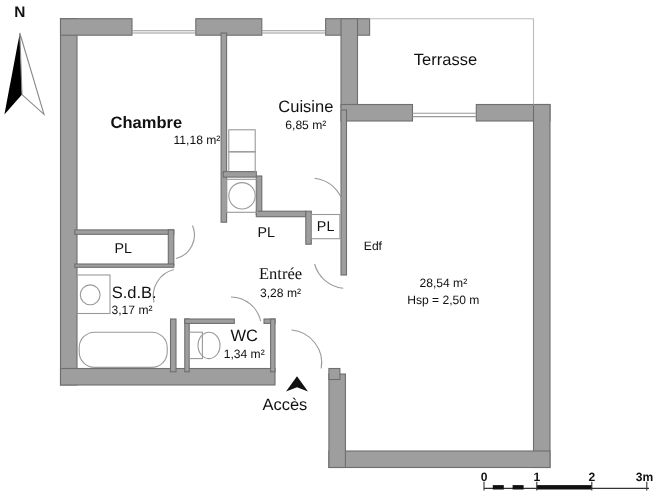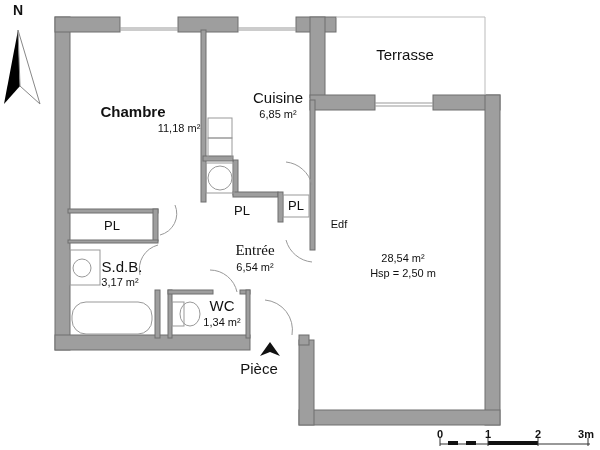--- a/index.html
+++ b/index.html
@@ -113,32 +113,32 @@
 
 <div class="lbl big" style="left:278px;top:89px;">Cuisine</div>
 <div class="lbl sm" style="left:278px;top:108px;">6,85 m²</div>
 
 <div class="lbl big" style="left:405px;top:46px;">Terrasse</div>
 
 <div class="lbl sm" style="left:403px;top:252px;">28,54 m²</div>
 <div class="lbl sm" style="left:403px;top:267px;">Hsp = 2,50 m</div>
 
 <div class="lbl big" style="left:255px;top:242px;font-family:Liberation Serif, serif;">Entrée</div>
-<div class="lbl sm" style="left:255px;top:261px;">6,54 m²</div>
+<div class="lbl sm" style="left:255px;top:261px;">3,28 m²</div>
 
 <div class="lbl big" style="left:122px;top:258px;">S.d.B.</div>
 <div class="lbl sm" style="left:120px;top:276px;">3,17 m²</div>
 
 <div class="lbl big" style="left:222px;top:297px;">WC</div>
 <div class="lbl sm" style="left:222px;top:316px;">1,34 m²</div>
 
 <div class="lbl pl" style="left:112px;top:218px;">PL</div>
 <div class="lbl pl" style="left:242px;top:203px;">PL</div>
 <div class="lbl pl" style="left:296px;top:198px;">PL</div>
 <div class="lbl sm" style="left:297px;top:218px;margin-left:42px;">Edf</div>
 
-<div class="lbl" style="left:259px;top:360px;font-size:15px;">Pièce</div>
+<div class="lbl" style="left:259px;top:360px;font-size:15px;">Accès</div>
 
 <div class="lbl" style="left:440px;top:428px;font-size:11px;font-weight:bold;">0</div>
 <div class="lbl" style="left:488px;top:428px;font-size:11px;font-weight:bold;">1</div>
 <div class="lbl" style="left:538px;top:428px;font-size:11px;font-weight:bold;">2</div>
 <div class="lbl" style="left:586px;top:428px;font-size:11px;font-weight:bold;">3m</div>
 </div>
 
 </body></html>

